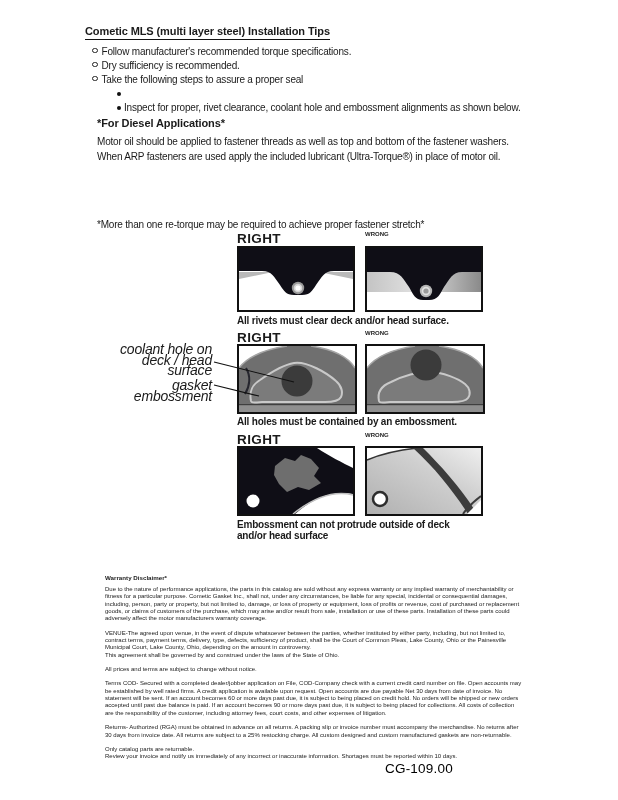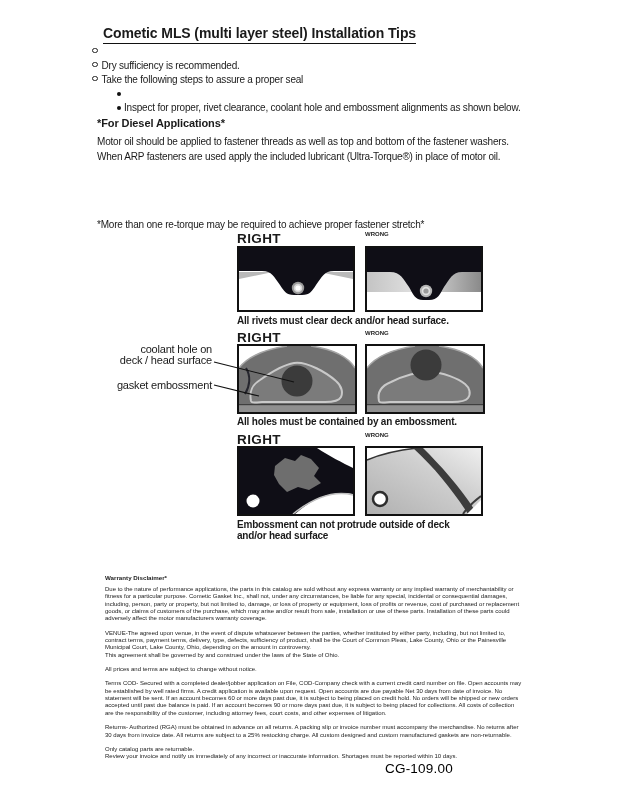--- a/index.html
+++ b/index.html
@@ -1,19 +1,19 @@
 <!DOCTYPE html>
 <html><head>
 <meta charset="utf-8">
 <style>
   html,body{margin:0;padding:0;background:#ffffff;}
   .page{position:relative;width:618px;height:800px;background:#fff;overflow:hidden;
         font-family:"Liberation Sans", sans-serif;color:#1a1a1a;}
 
-  .title{position:absolute;left:103px;top:25px;margin:0;font-size:14px;font-weight:bold;
+  .title{position:absolute;left:85px;top:25px;margin:0;font-size:11px;font-weight:bold;
          letter-spacing:-0.1px;border-bottom:1.5px solid #111;padding-bottom:2px;display:inline-block;}
 
   .intro{position:absolute;left:92px;top:45px;}
   .b{font-size:10px;letter-spacing:-0.2px;line-height:14px;white-space:nowrap;}
   .om{display:inline-block;width:3.5px;height:3.5px;border:1px solid #222;border-radius:50%;
       margin-right:4px;vertical-align:2px;}
   .dm{display:inline-block;width:4px;height:4px;background:#111;border-radius:50%;
       margin-right:3px;margin-left:25px;vertical-align:1.5px;}
 
   .dhead{position:absolute;left:97px;top:117px;margin:0;font-size:11px;font-weight:bold;letter-spacing:-0.1px;}
@@ -21,39 +21,39 @@
   .dp1{top:135px;} .dp2{top:171px;} .dp3{top:218px;text-align:center;}
 
   .pair{position:absolute;left:237px;width:250px;}
   .pair1{top:231px;} .pair2{top:330px;} .pair3{top:432px;}
   .dlab{position:absolute;top:0;width:118px;text-align:left;font-size:13.5px;font-weight:600;letter-spacing:0.4px;}
   .dlab.r{left:0;} .dlab.w{left:128px;}
   .pnl{position:absolute;display:block;}
   .cap{position:absolute;left:0;width:262px;font-size:10px;font-weight:600;letter-spacing:-0.2px;
        line-height:11px;white-space:pre-line;}
 
-  .anno{position:absolute;width:100px;text-align:right;font-size:11px;letter-spacing:-0.2px;line-height:10.5px;white-space:pre-line;}
+  .anno{position:absolute;width:100px;text-align:right;font-size:14px;letter-spacing:-0.2px;line-height:10.5px;white-space:pre-line;font-style:italic;}
   .anno1{left:112px;top:344px;} .anno2{left:112px;top:380px;}
   .leaders{position:absolute;left:210px;top:356px;}
 
   .warranty{position:absolute;left:105px;top:574px;width:470px;}
   .wh{margin:0 0 5px;font-size:6.2px;font-weight:bold;}
   .w{margin:0 0 7px;font-size:6px;line-height:7.35px;letter-spacing:0;white-space:pre-line;color:#222;}
 
   .footer{position:absolute;left:385px;top:761px;font-size:13.5px;letter-spacing:0.2px;color:#000000;}
 </style>
 </head>
 <body>
 
 <div class="page">
 
   <h1 class="title">Cometic MLS (multi layer steel) Installation Tips</h1>
 
   <div class="intro">
-    <div class="b"><span class="om"></span></div>
+    <div class="b"><span class="om"></span><span>Follow manufacturer's recommended torque specifications.</span></div>
     <div class="b"><span class="om"></span><span>Dry sufficiency is recommended.</span></div>
     <div class="b"><span class="om"></span><span>Take the following steps to assure a proper seal</span></div>
     <div class="b"><span class="dm"></span></div>
     <div class="b"><span class="dm"></span><span>Inspect for proper, rivet clearance, coolant hole and embossment alignments as shown below.</span></div>
   </div>
 
   <h2 class="dhead">*For Diesel Applications*</h2>
   <p class="dp dp1">Motor oil should be applied to fastener threads as well as top and bottom of the fastener washers.
 When ARP fasteners are used apply the included lubricant (Ultra-Torque®) in place of motor oil.</p>
   <p class="dp dp3">*More than one re-torque may be required to achieve proper fastener stretch*</p>

